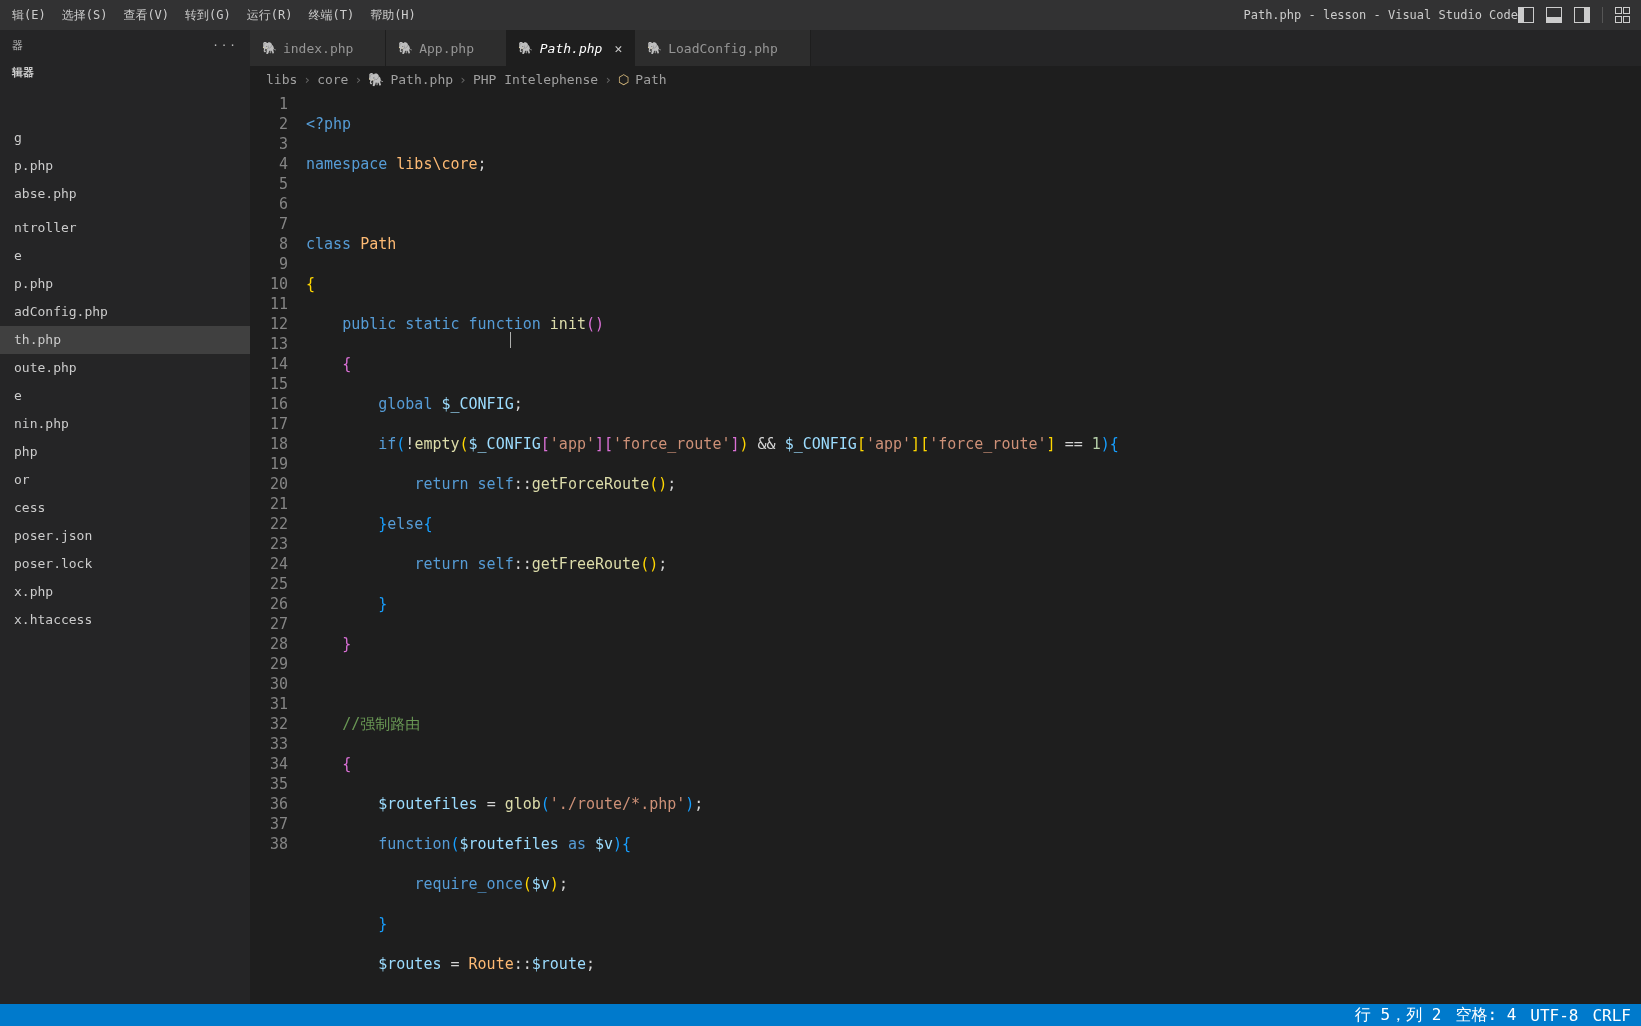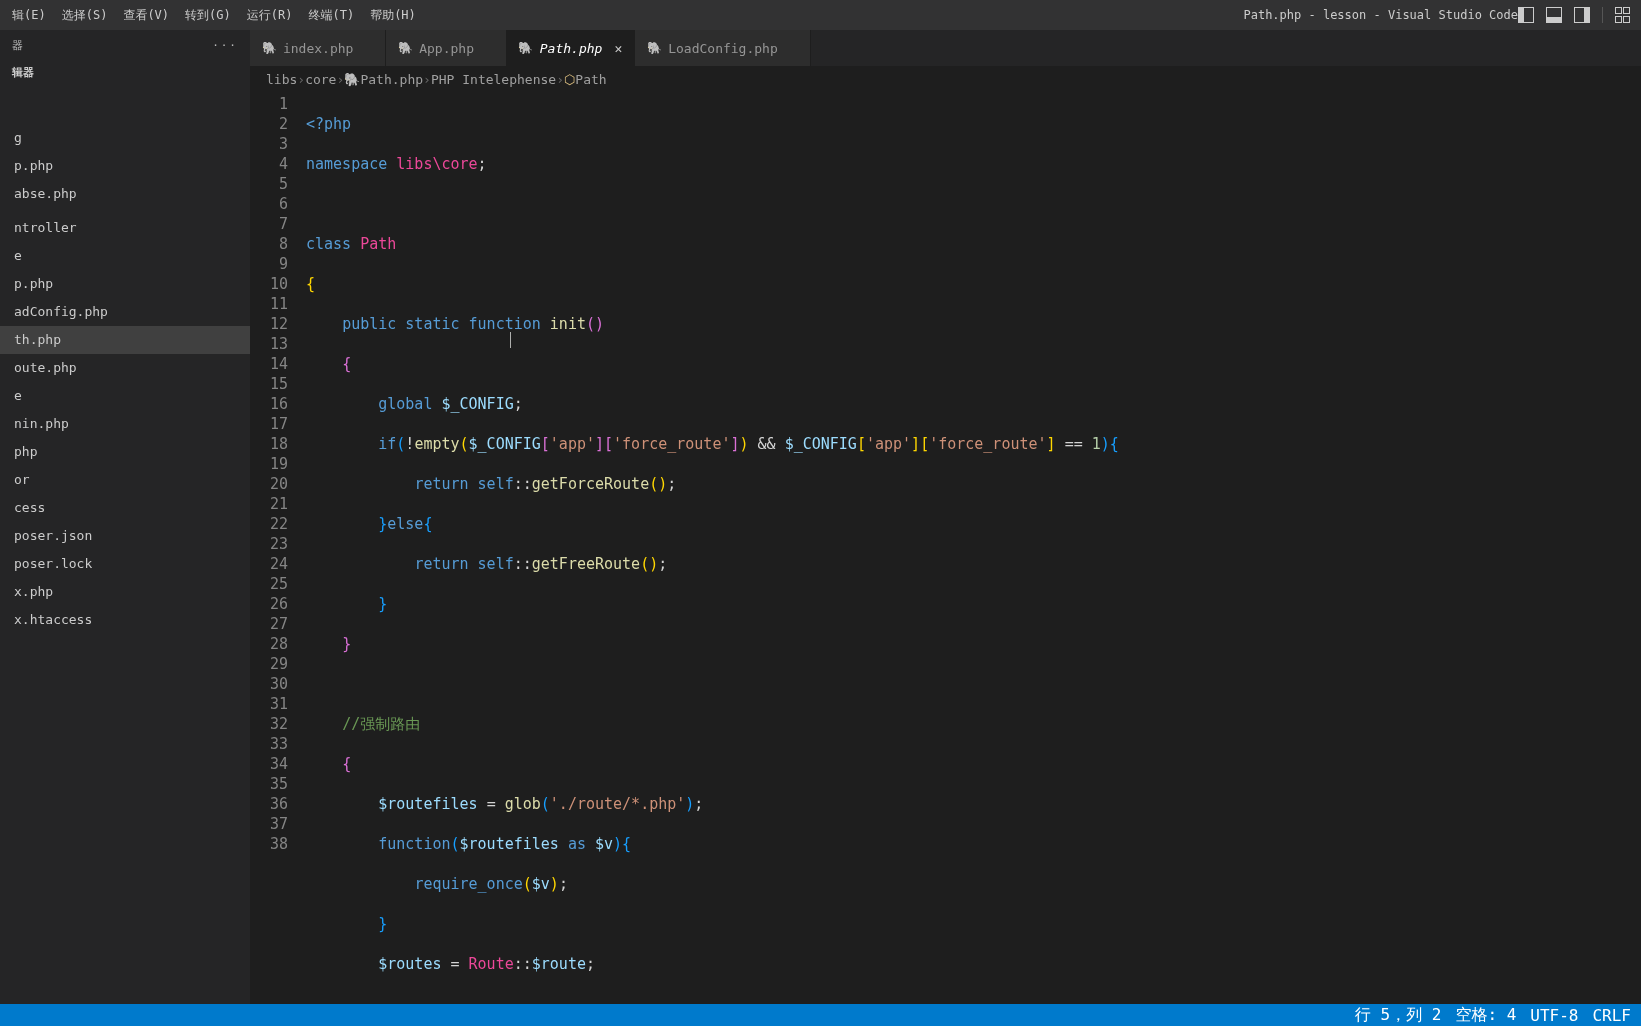--- a/index.html
+++ b/index.html
@@ -23,33 +23,33 @@
 .tree-item.selected{background:#404040}
 
 .editor-area{flex:1;display:flex;flex-direction:column;background:#1e1e1e;overflow:hidden}
 .tabs{height:36px;background:#252526;display:flex;align-items:stretch}
 .tab{display:flex;align-items:center;padding:0 12px;gap:6px;background:#2d2d2d;color:#969696;cursor:default;border-right:1px solid #1e1e1e;font-size:13px}
 .tab.active{background:#1e1e1e;color:#ffffff}
 .tab .icon-php{color:#a074c4;font-weight:bold;font-size:12px}
 .tab .close{margin-left:6px;color:#cccccc;visibility:hidden}
 .tab.active .close{visibility:visible}
 
-.breadcrumb{height:26px;display:flex;align-items:center;padding:0 16px;font-size:13px;color:#a0a0a0;background:#1e1e1e}
+.breadcrumb{height:26px;display:flex;align-items:center;padding:0 16px;gap:6px;font-size:13px;color:#a0a0a0;background:#1e1e1e}
 .breadcrumb .sep{color:#666}
 .breadcrumb .sym{color:#d7ba7d}
 
 .code-area{flex:1;display:flex;overflow:hidden;font-family:Consolas,"Courier New",monospace;font-size:15px;line-height:20px}
 .gutter{width:56px;text-align:right;color:#858585;padding-right:18px;padding-top:2px;user-select:none}
 .gutter div{height:20px}
 .code{flex:1;padding-top:2px;white-space:pre;position:relative}
 .code-line{height:20px}
 
 
 .kw{color:#569cd6}
-.cls{color:#ec4899}
+.cls{color:#fdba74}
 .fn{color:#dcdcaa}
 .var{color:#9cdcfe}
 .str{color:#ce9178}
 .num{color:#b5cea8}
 .op{color:#d4d4d4}
 .punct{color:#d4d4d4}
 .cmt{color:#6a9955}
 .bracket1{color:#ffd700}
 .bracket2{color:#da70d6}
 .bracket3{color:#179fff}

